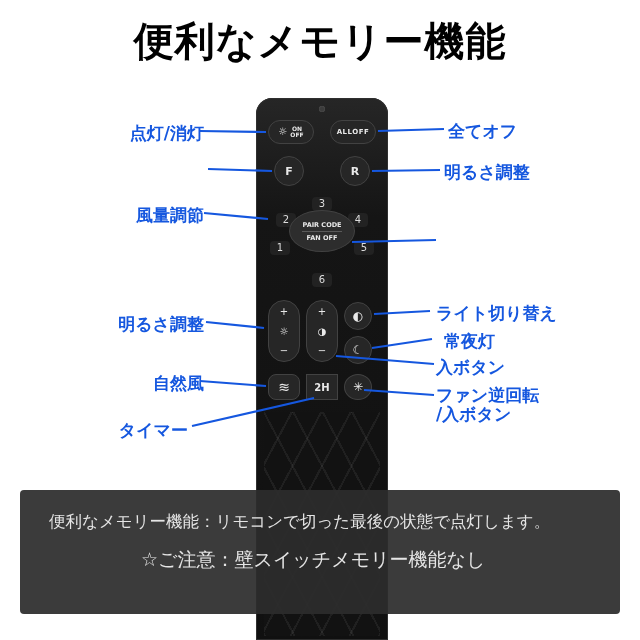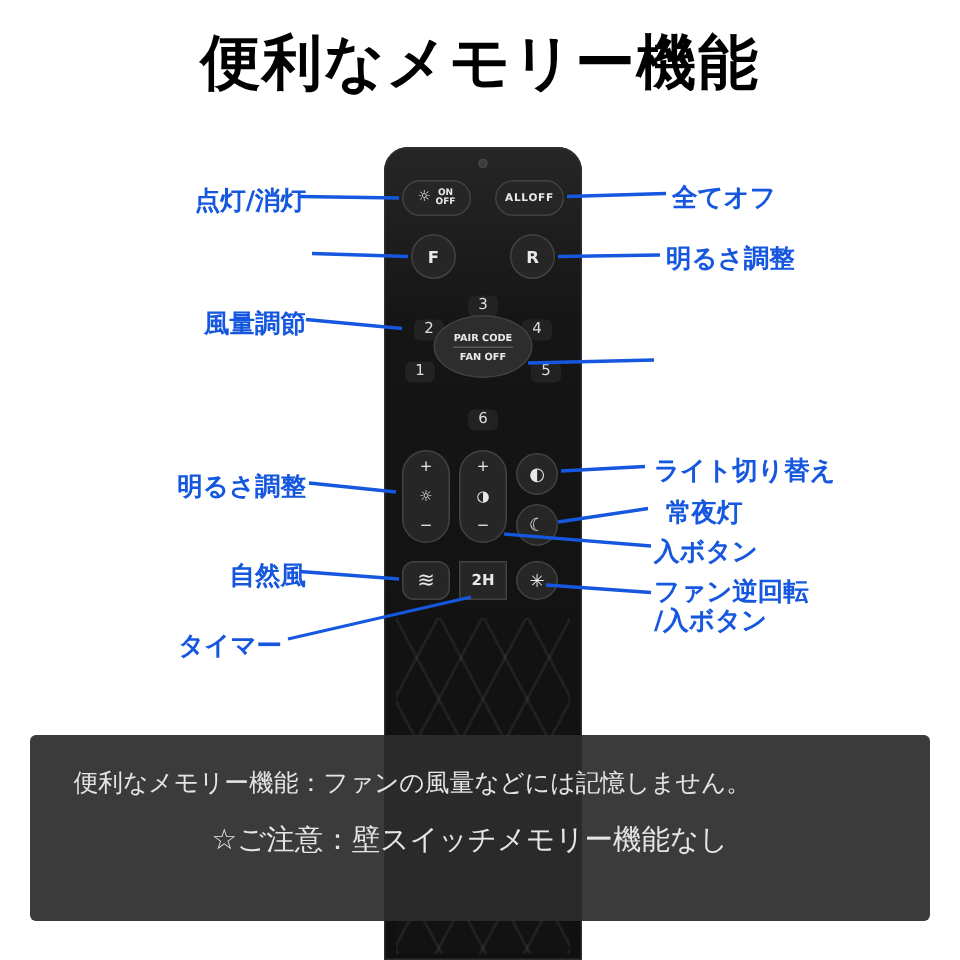--- a/index.html
+++ b/index.html
@@ -162,19 +162,19 @@
   <div class="callout cright rt5">入ボタン</div>
   <div class="callout cright rt6">
     <span>ファン逆回転</span>
     <span>/入ボタン</span>
   </div>
 
   <div class="note">
     <div class="note-row">
       <span class="note-label">便利なメモリー機能：</span>
       <span>
-        <span style="display:block">ファンの風量などには記憶しません。</span>
+        <span style="display:block">リモコンで切った最後の状態で点灯します。</span>
       </span>
     </div>
     <div class="note-caution">☆ご注意：壁スイッチメモリー機能なし</div>
   </div>
 
 </div>
 
 </body></html>

